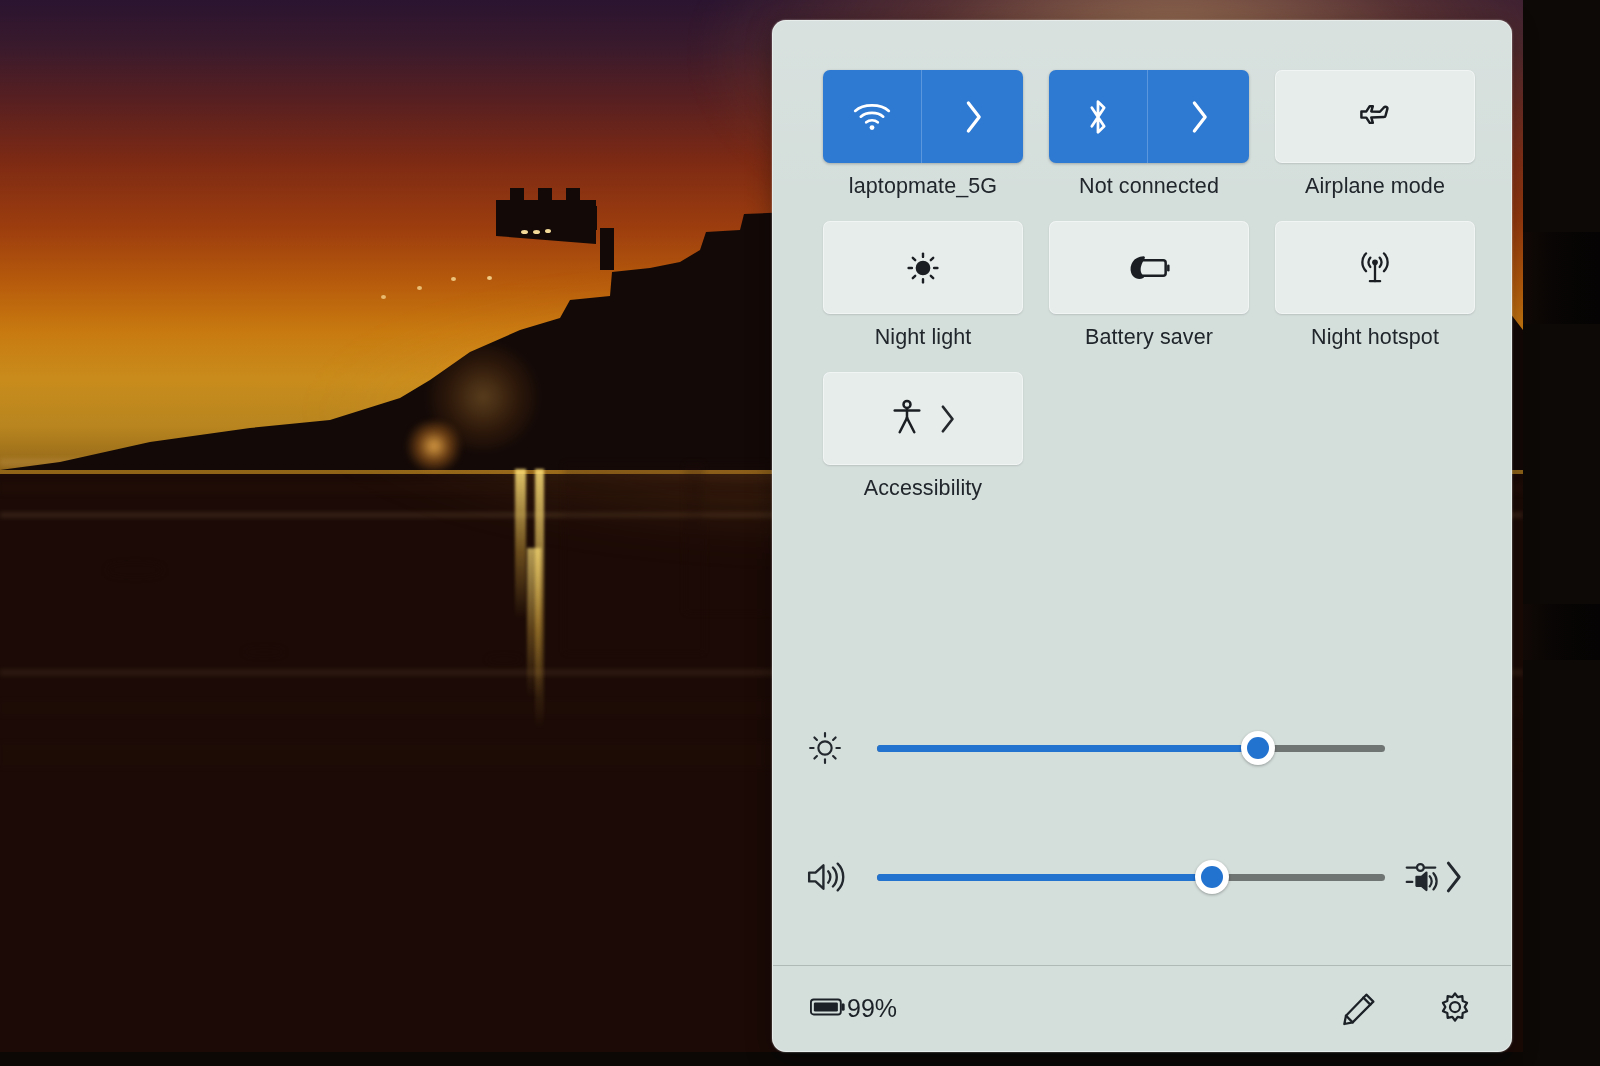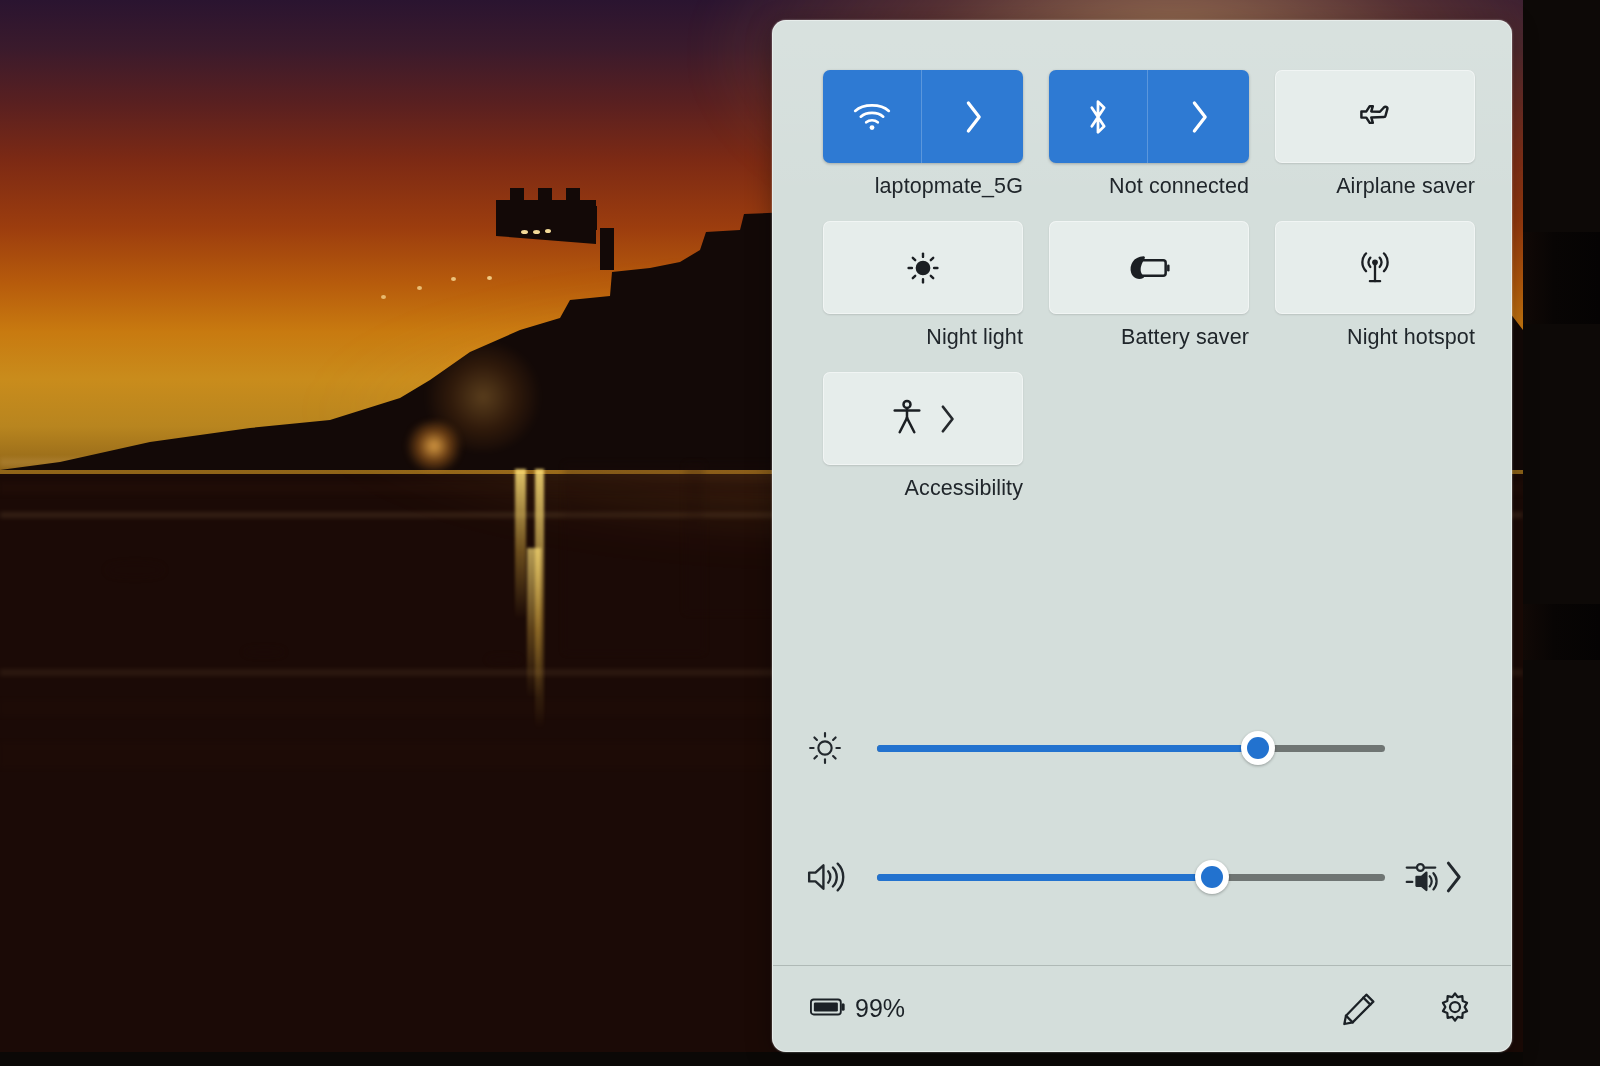--- a/index.html
+++ b/index.html
@@ -152,21 +152,21 @@
   .tile .chev{
     flex:0 0 102px; display:flex; align-items:center; justify-content:center; height:100%;
     border-left:1px solid rgba(255,255,255,.22);
   }
   .tile.on .ic svg { stroke:#ffffff; fill:none; }
   .tile .ic svg { stroke:#1b1f23; fill:none; }
   .tile .chev svg { stroke:#ffffff; }
 
   .tile-label{
     margin-top:11px;
-    text-align:right;
+    text-align:center;
     font-size:21.5px;
     color:#20262b;
     letter-spacing:.1px;
     white-space:nowrap;
   }
   
   #tile-accessibility .main{ flex:1; justify-content:center; gap:14px; }
 
   
   .slider-row{
@@ -189,21 +189,21 @@
   }
   .slider-thumb i{ display:block; width:22px; height:22px; border-radius:50%; background:#2272cf; }
   .slider-tail{ flex:1; display:flex; align-items:center; justify-content:flex-start; padding-left:18px; gap:4px; }
 
   
   #qs-footer{
     position:absolute; left:0; bottom:0; width:740px; height:86px;
     border-top:1px solid rgba(120,130,128,.40);
     display:flex; align-items:center;
   }
-  #battery-status{ display:flex; align-items:center; gap:8px; margin-left:36px; }
+  #battery-status{ display:flex; align-items:center; gap:0; margin-left:36px; }
   #battery-percent{ font-size:25px; color:#1b2126; }
   #footer-actions{ margin-left:auto; margin-right:38px; display:flex; align-items:center; gap:56px; }
   .footer-btn{ width:40px; height:40px; display:flex; align-items:center; justify-content:center; }
 </style>
 </head>
 <body>
 
 <div id="desktop">
 
   <div id="wallpaper">
@@ -319,21 +319,21 @@
             <div class="tile" id="tile-airplane" style="background: rgb(230, 237, 235);">
               <span class="main ic">
                 <svg width="38" height="34" viewBox="0 0 24 22" stroke-width="1.6" fill="none" stroke-linejoin="round" stroke-linecap="round">
                   <path d="M3.2 7.4 L6.4 7.4 L8.6 4.0 L10.6 4.0 L9.6 7.4
                            L15.2 7.6 L17.6 5.0 C18.6 4.0 20.4 4.4 20.0 5.8
                            L18.8 10.2 C18.7 10.7 18.3 11.0 17.8 11.0
                            L9.6 11.3 L10.6 14.8 L8.6 14.8 L6.4 11.4 L3.2 11.4 Z"></path>
                 </svg>
               </span>
             </div>
-            <div class="tile-label">Airplane saver</div>
+            <div class="tile-label">Airplane mode</div>
           </div>
 
         </div>
 
         <div class="tile-row" style="margin-top:22px;">
 
           <div class="tile-cell">
             <div class="tile" id="tile-night-light" style="background: rgb(230, 237, 235);">
               <span class="main ic">
                 <svg width="36" height="36" viewBox="0 0 24 24" stroke-width="1.6" fill="none" stroke-linecap="round">

